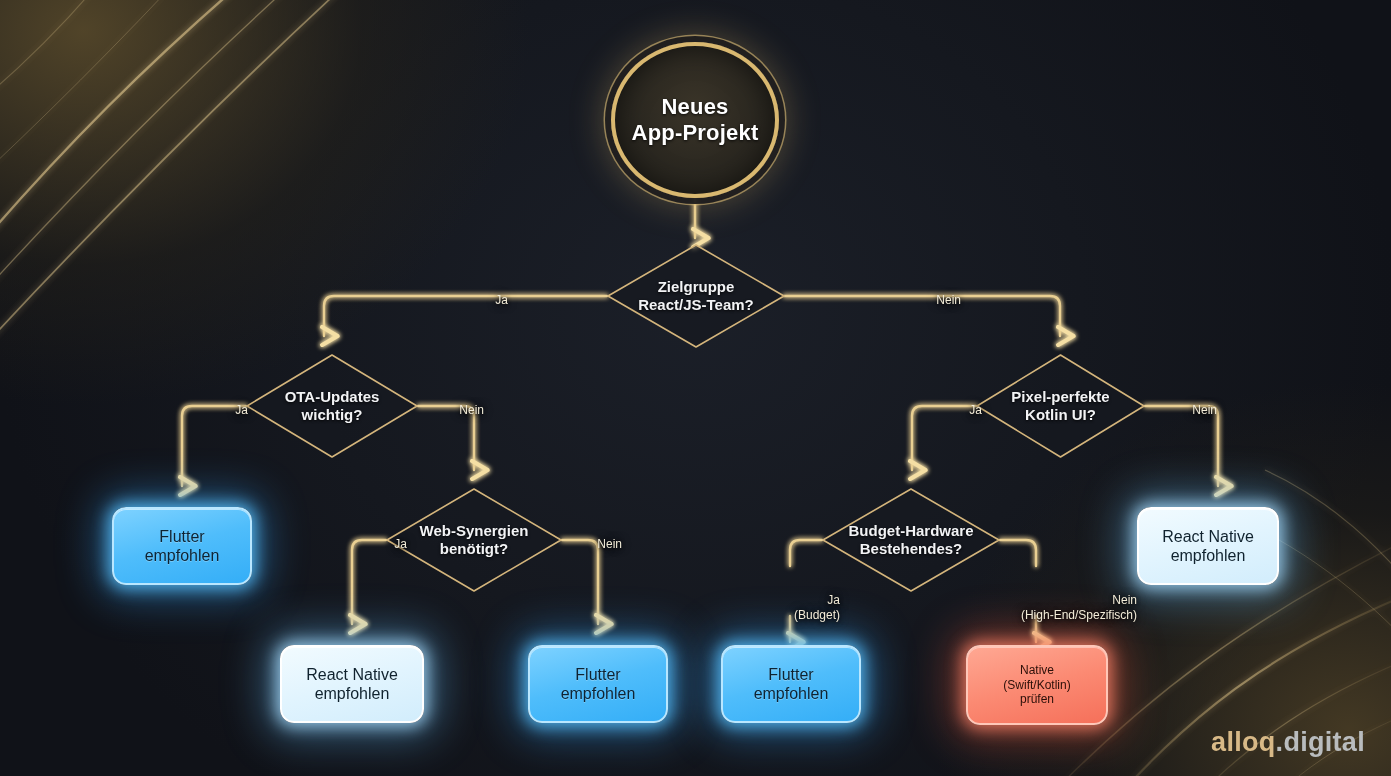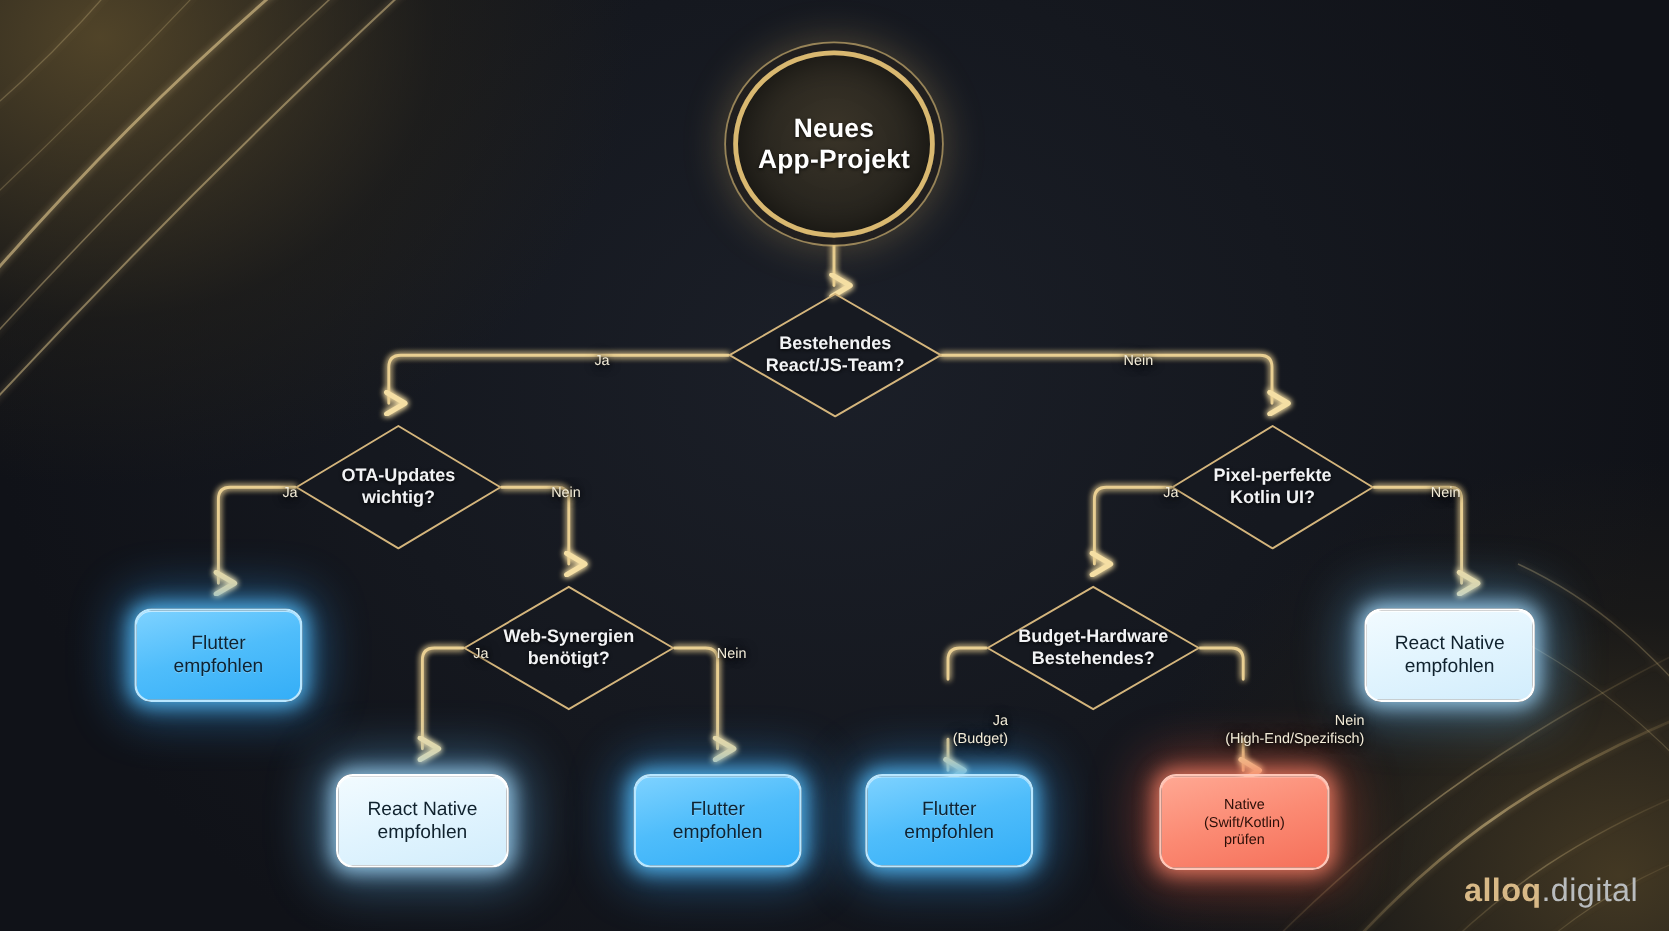--- a/index.html
+++ b/index.html
@@ -139,21 +139,21 @@
   #watermark {
     position: absolute;
     right: 26px;
     bottom: 18px;
     font-size: 27px;
     letter-spacing: 0.3px;
     z-index: 8;
     user-select: none;
   }
   #watermark .wm-brand { color: #d8b987; font-weight: bold; }
-  #watermark .wm-tld   { color: #b9bcbe; font-weight: normal; }
+  #watermark .wm-tld   { color: #b9bcbe; font-weight: bold; }
 
   #edges { position: absolute; inset: 0; width: 100%; height: 100%; z-index: 2; pointer-events: none; }
 </style>
 </head>
 <body>
 
 <div id="stage">
 
   <svg id="bg-arcs" viewBox="0 0 1391 776" preserveAspectRatio="none">
     <defs>
@@ -239,21 +239,21 @@
 
   <div class="node node-root" style="left:611px; top:42px; width:168px; height:156px;">
     <span>Neues
 App-Projekt</span>
   </div>
 
   <div class="node node-diamond" style="left:603px; top:240px; width:186px; height:112px;">
     <svg class="dia-shape" viewBox="0 0 186 112">
       <path d="M 93 5 L 181 56 L 93 107 L 5 56 Z" fill="rgba(22,25,32,0.72)" stroke="#d4b57c" stroke-width="1.6" stroke-linejoin="round"></path>
     </svg>
-    <span class="dia-label">Bestehendes
+    <span class="dia-label">Zielgruppe
 React/JS-Team?</span>
   </div>
 
   <div class="node node-diamond" style="left:242px; top:350px; width:180px; height:112px;">
     <svg class="dia-shape" viewBox="0 0 180 112">
       <path d="M 90 5 L 175 56 L 90 107 L 5 56 Z" fill="rgba(22,25,32,0.72)" stroke="#d4b57c" stroke-width="1.6" stroke-linejoin="round"></path>
     </svg>
     <span class="dia-label">OTA-Updates
 wichtig?</span>
   </div>

